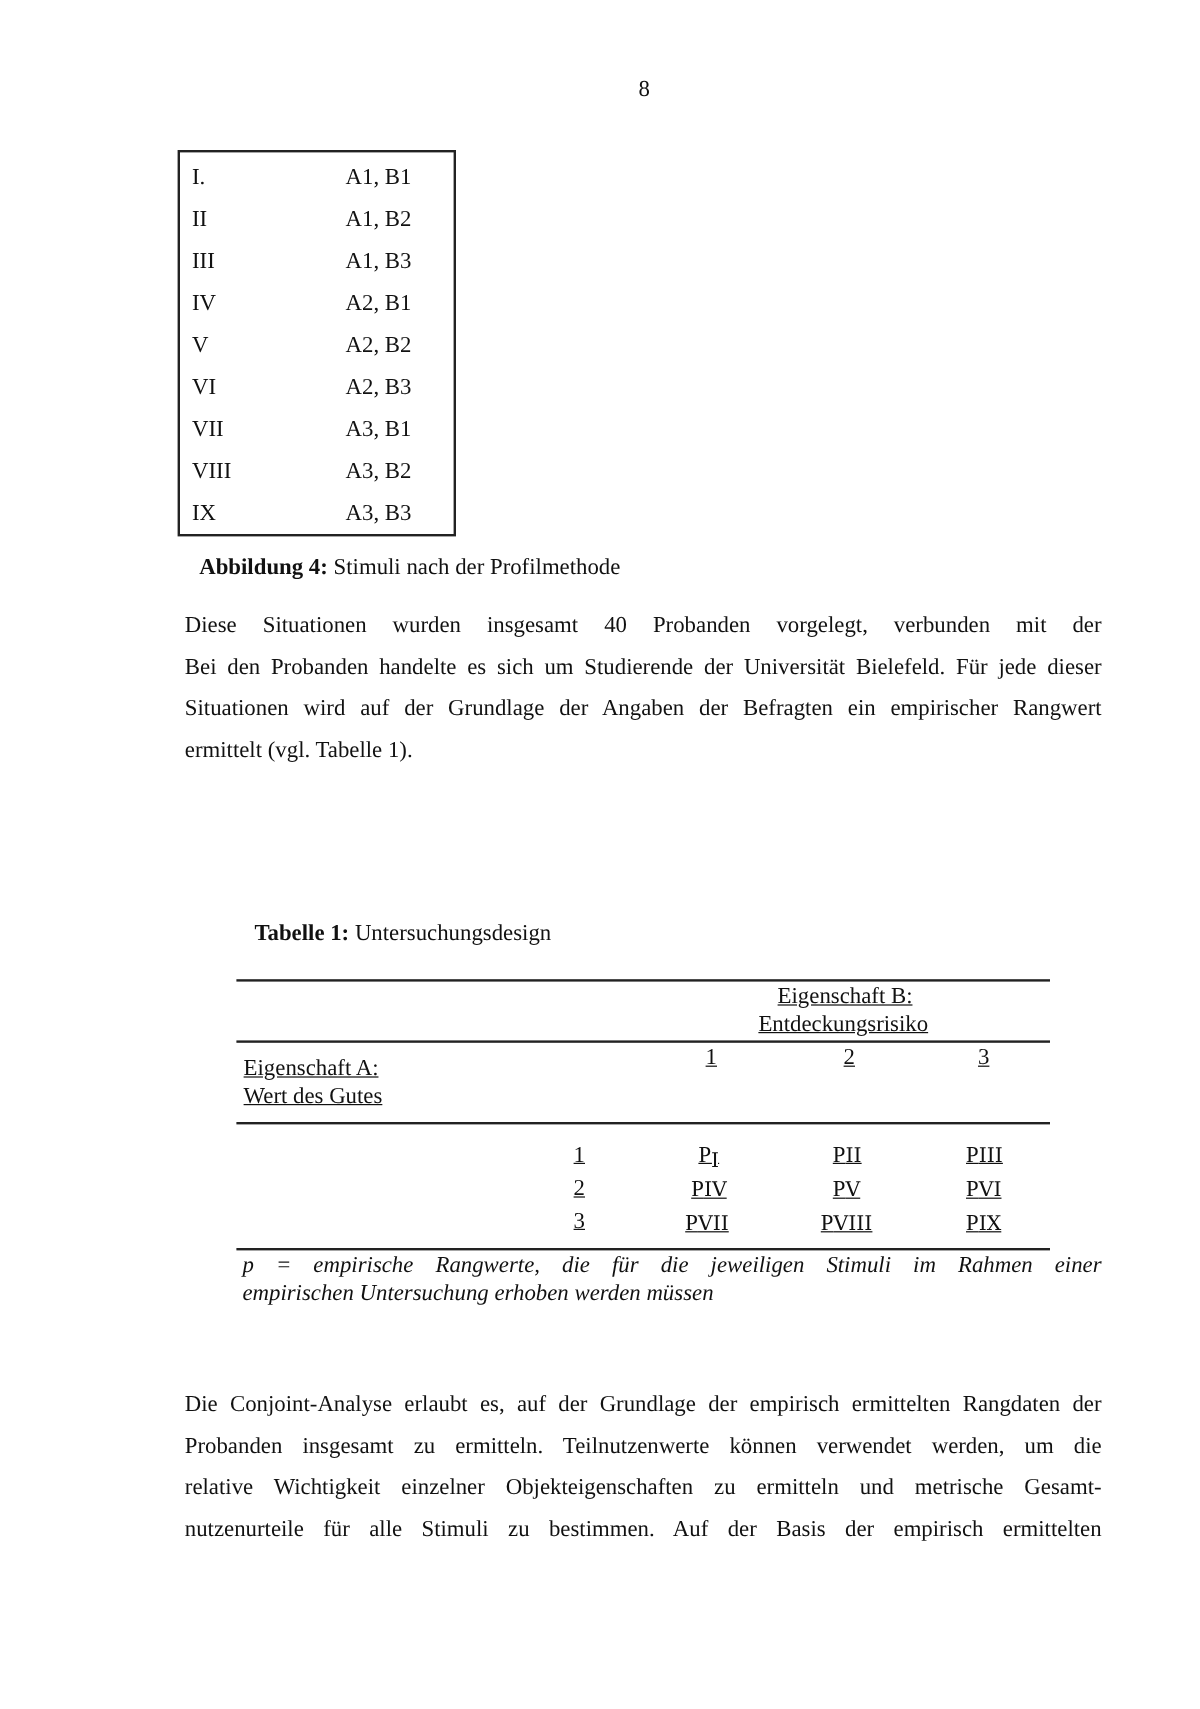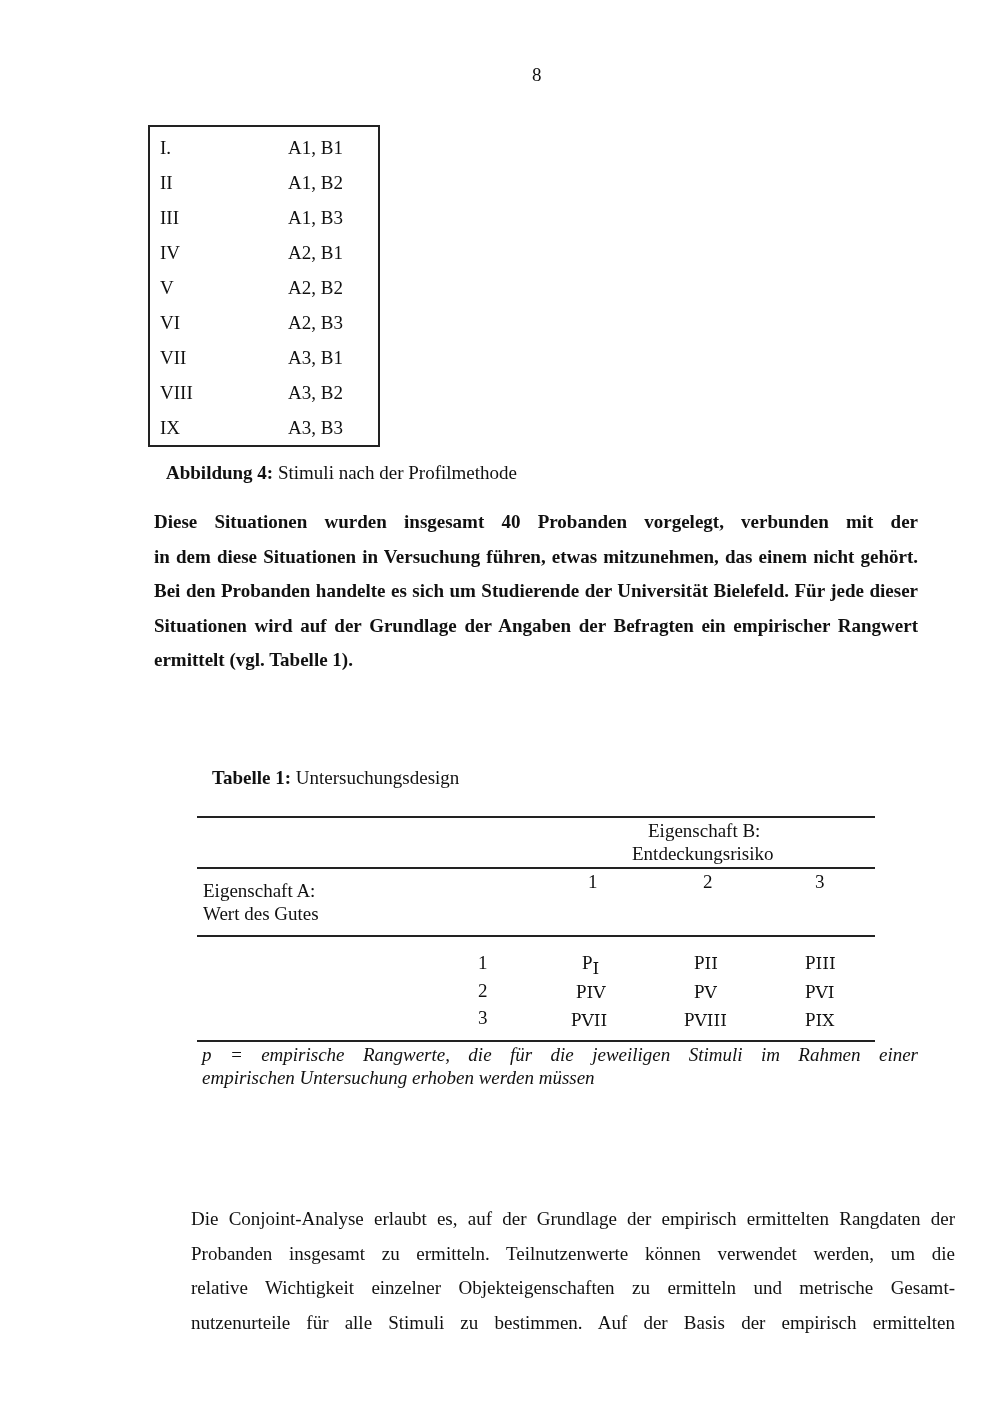--- a/index.html
+++ b/index.html
@@ -26,31 +26,31 @@
       position: absolute; left: 166px; top: 462px; font-size: 19px;
     }
     .caption b { font-weight: bold; }
 
     .paragraph {
       position: absolute; left: 154px; width: 764px; font-size: 19px;
       line-height: 34.6px; text-align: justify;
     }
     .paragraph .line { display: block; text-align: justify; text-align-last: justify; white-space: nowrap; }
     .paragraph .line.last { text-align-last: left; }
-    .p1 { top: 202px; font-weight: bold; }
+    .p1 { top: 202px; }
     .p1 { top: 505px; }
-    .p2 { top: 1202px; margin-left: 37px; }
+    .p2 { top: 1154px; }
 
     .table-title {
       position: absolute; left: 212px; top: 767px; font-size: 19px;
     }
     .rule {
       position: absolute; background: #222; height: 2px;
     }
-    .cell { position: absolute; font-size: 19px; }
+    .cell { position: absolute; font-size: 19px; text-decoration: underline; }
     .p-sub { font-family: "DejaVu Serif", serif; font-size: 17px; }
     .footnote {
       position: absolute; left: 202px; width: 716px; top: 1043px;
       font-size: 19px; font-style: italic; line-height: 23px;
     }
     .footnote .line { display: block; white-space: nowrap; }
     .footnote .line.first { text-align: justify; text-align-last: justify; }
   </style>
 </head>
 <body>
@@ -95,21 +95,20 @@
     <span class="combo">A3, B3</span>
   </div>
 </div>
 
 <div class="caption">
   <b>Abbildung 4:</b><span> Stimuli nach der Profilmethode</span>
 </div>
 
 <div class="paragraph p1">
   <span class="line">Diese Situationen wurden insgesamt 40 Probanden vorgelegt, verbunden mit der</span>
-  <span class="line">in dem diese Situationen in Versuchung führen, etwas mitzunehmen, das einem nicht gehört.</span>
   <span class="line">Bei den Probanden handelte es sich um Studierende der Universität Bielefeld. Für jede dieser</span>
   <span class="line">Situationen wird auf der Grundlage der Angaben der Befragten ein empirischer Rangwert</span>
   <span class="line last">ermittelt (vgl. Tabelle 1).</span>
 </div>
 
 <div class="table-title">
   <b>Tabelle 1:</b><span> Untersuchungsdesign</span>
 </div>
 
 <div class="rule" style="left:197px; top:816px; width:678px;"></div>

